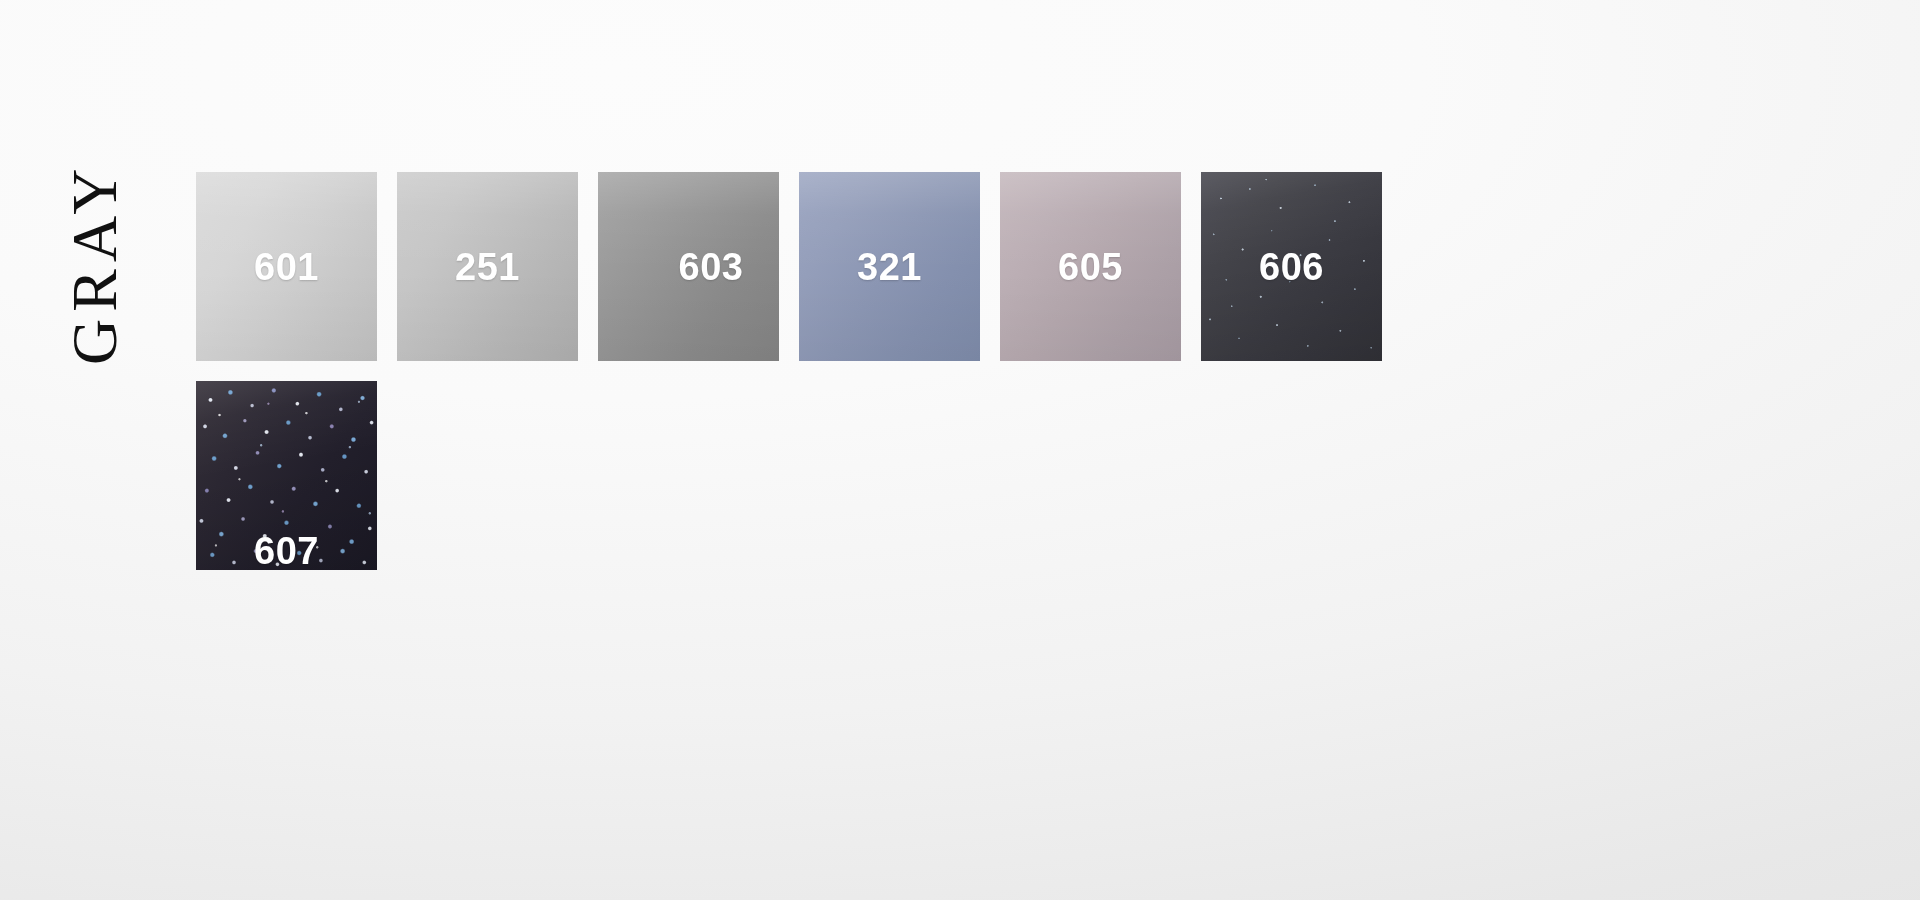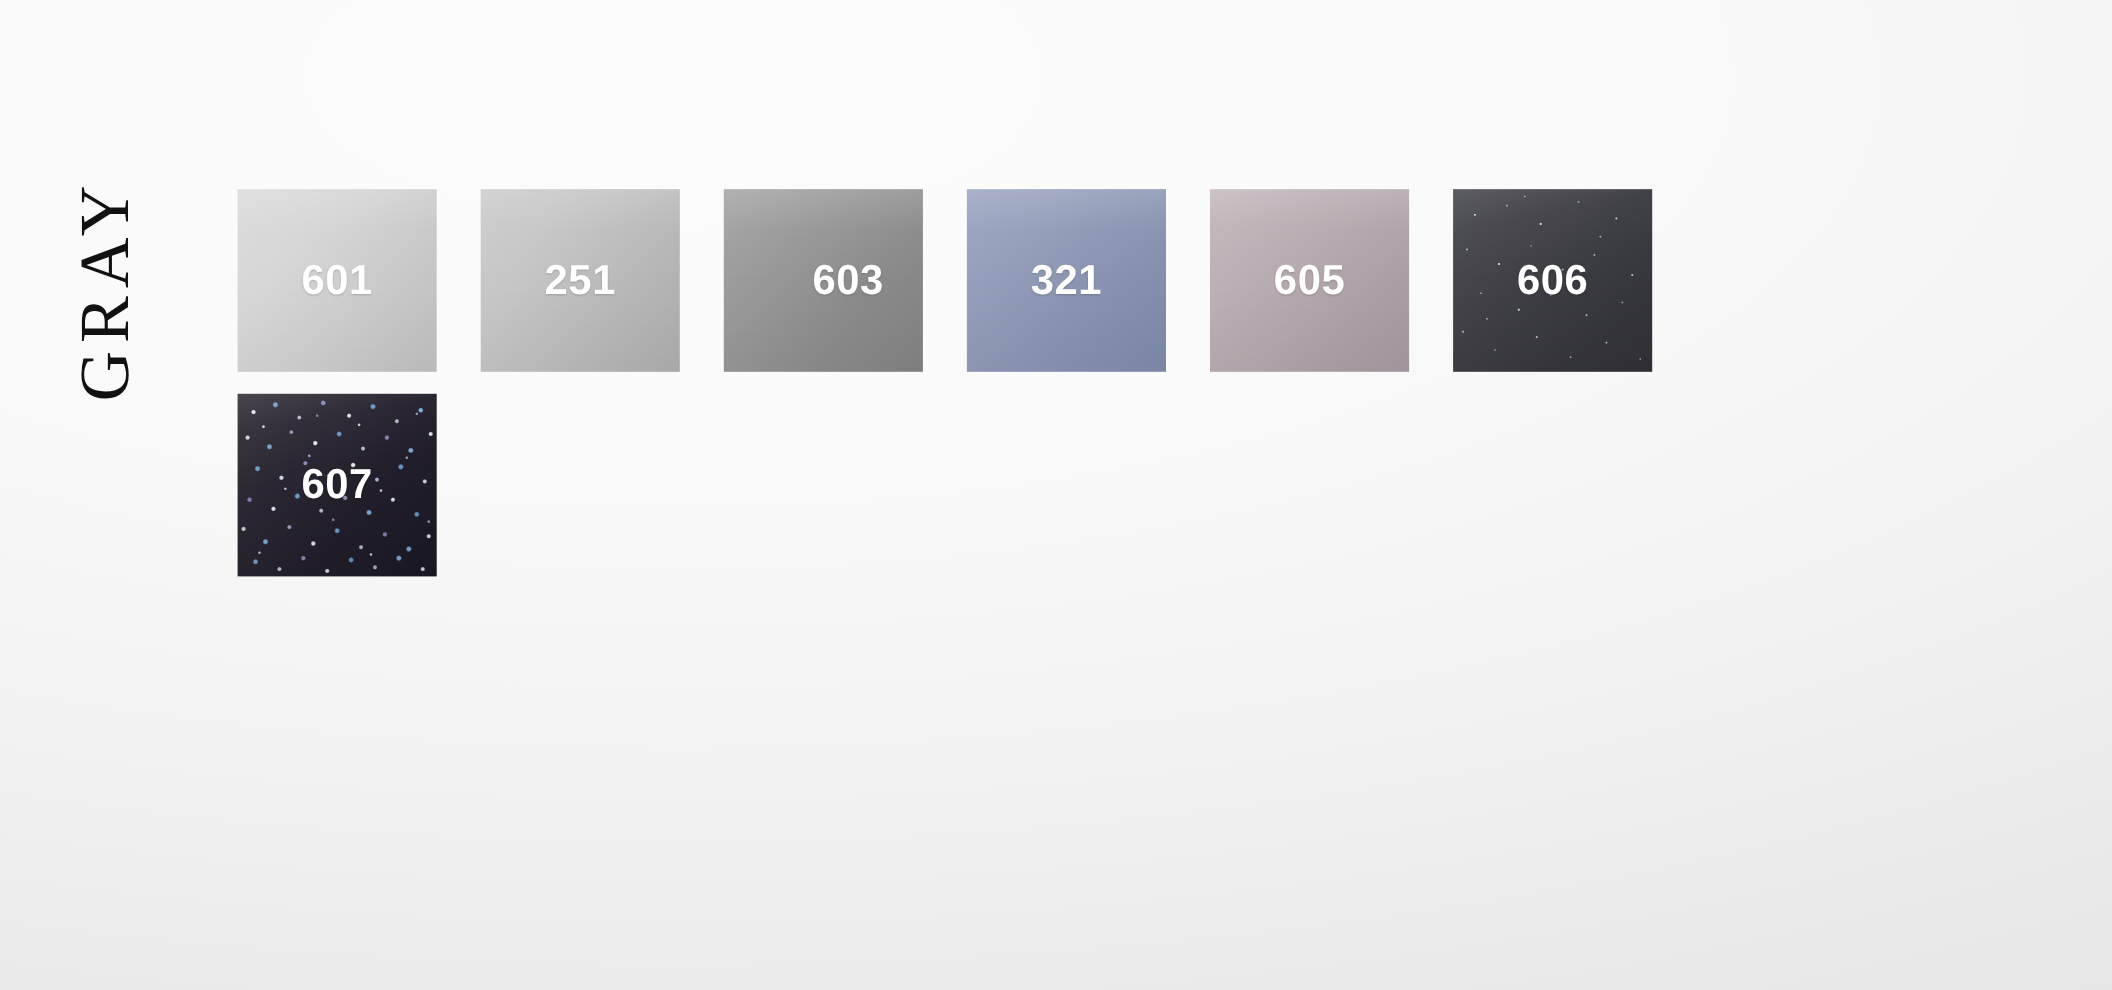--- a/index.html
+++ b/index.html
@@ -52,27 +52,26 @@
   .swatch-row {
     display: flex;
     flex-direction: row;
     gap: 20px;
     margin-bottom: 20px;
   }
 
   .swatch {
     position: relative;
     width: 181px;
-    height: 166px;
+    height: 189px;
     display: flex;
     align-items: center;
     justify-content: center;
     overflow: hidden;
     flex: 0 0 auto;
-    margin-left: 20px;
   }
 
   .swatch .sheen {
     position: absolute;
     inset: 0;
     pointer-events: none;
   }
 
   .swatch-label {
     position: relative;
@@ -87,21 +86,21 @@
     user-select: none;
   }
 
   
   .fill-601 { background: linear-gradient(118deg, #dadada 0%, #d6d6d6 28%, #cfcfcf 52%, #c8c8c8 72%, #bfbfbf 100%); }
   .fill-602 { background: linear-gradient(118deg, #cbcbcb 0%, #c6c6c6 26%, #bebebe 50%, #b6b6b6 72%, #adadad 100%); }
   .fill-603 { background: linear-gradient(120deg, #a3a3a3 0%, #9b9b9b 22%, #929292 46%, #8a8a8a 68%, #828282 100%); padding-left: 45px; }
   .fill-604 { background: linear-gradient(122deg, #9aa4c0 0%, #949eba 24%, #8b96b3 50%, #8490ae 72%, #7d8aa8 100%); }
   .fill-605 { background: linear-gradient(122deg, #c3b6bb 0%, #bcafb5 24%, #b4a7ad 50%, #aca0a7 74%, #a599a1 100%); }
   .fill-606 { background: linear-gradient(125deg, #4a4a52 0%, #434349 26%, #3c3c43 54%, #37373e 78%, #333339 100%); }
-  .fill-607 { background: linear-gradient(125deg, #353039 0%, #2b2732 30%, #221f2b 60%, #1b1925 100%); }
+  .fill-607 { background: linear-gradient(125deg, #353039 0%, #2b2732 30%, #221f2b 60%, #1b1925 100%); align-items: flex-end; }
 
   
   .sheen-plain {
     background: linear-gradient(180deg, rgba(255,255,255,0.16) 0%, rgba(255,255,255,0.04) 22%, rgba(255,255,255,0) 52%, rgba(0,0,0,0.03) 100%);
   }
 
   
   .sheen-speckle-fine {
     background-image:
       radial-gradient(circle at 11% 14%, rgba(205,220,235,0.85) 0.6px, transparent 1.2px),

